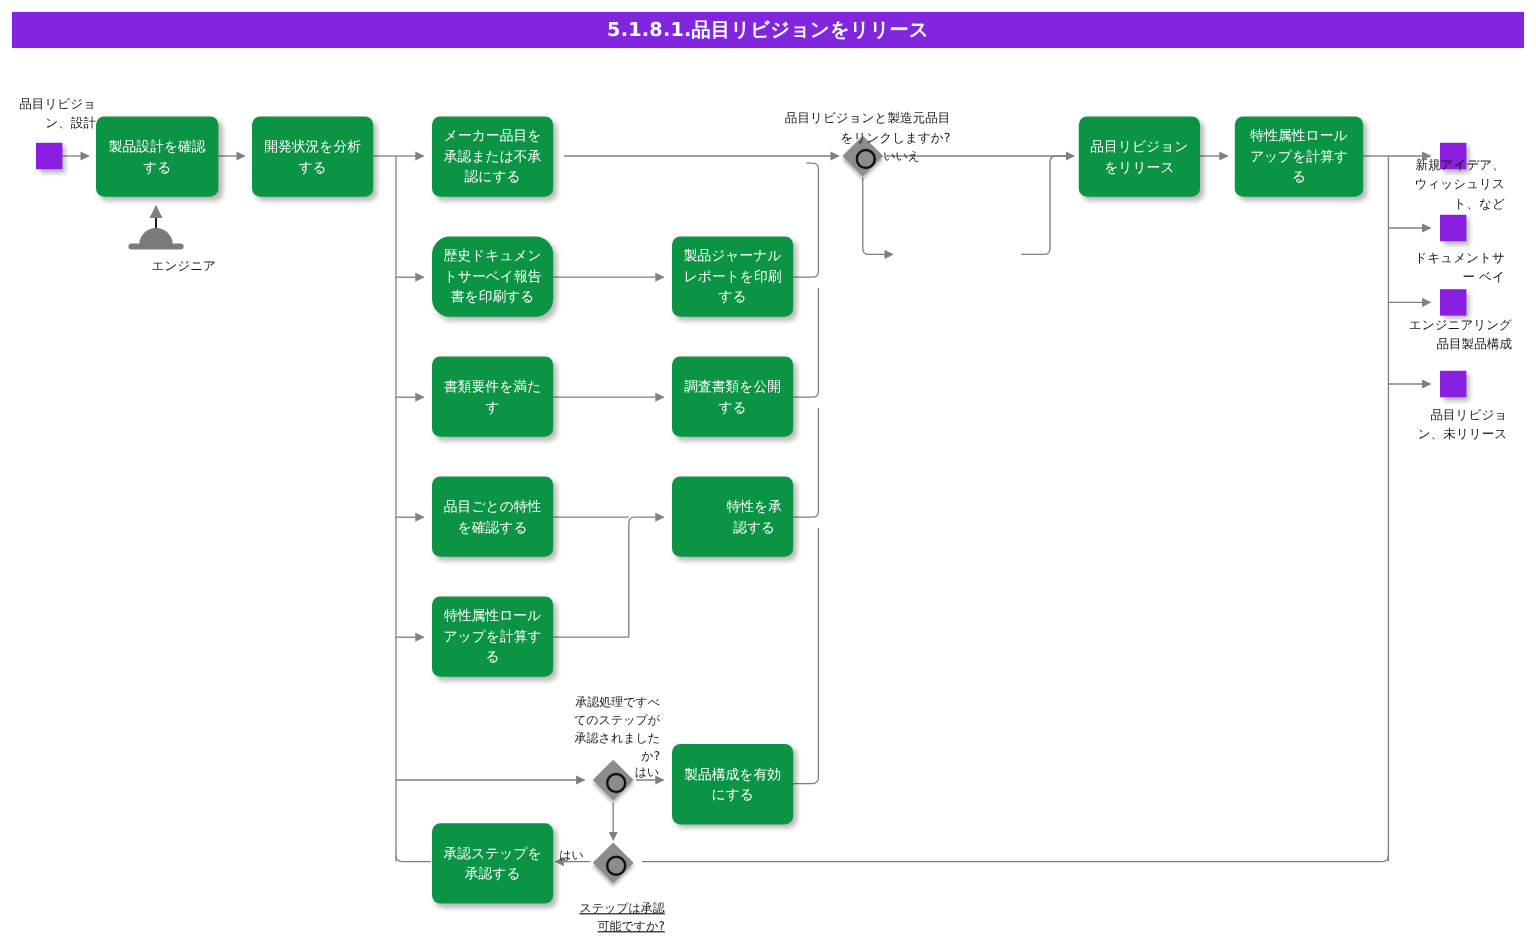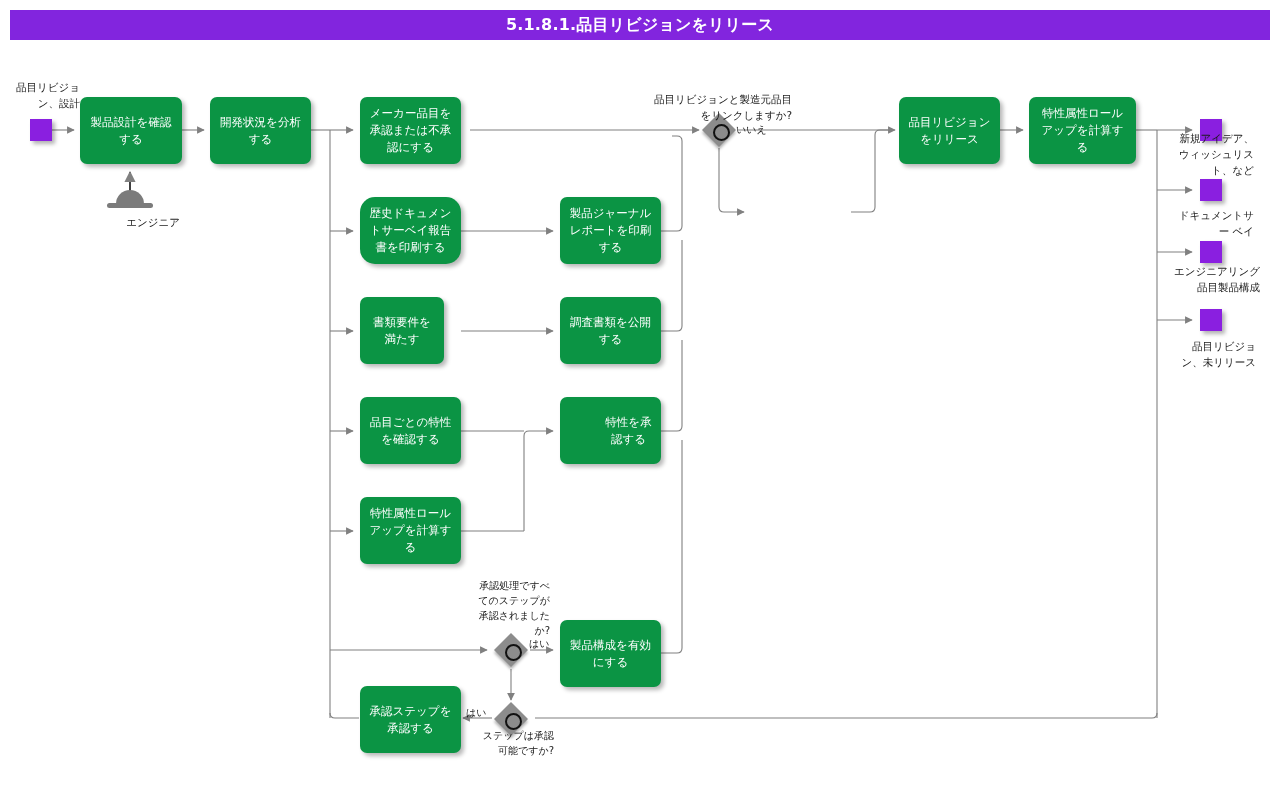--- a/index.html
+++ b/index.html
@@ -160,21 +160,21 @@
   </div>
 
   <div class="node proc" style="left:360px;top:97px;width:101px;height:67px;">
     <span>メーカー品目を承認または不承認にする</span>
   </div>
 
   <div class="node proc" style="left:360px;top:197px;width:101px;height:67px;border-radius:15px;">
     <span>歴史ドキュメントサーベイ報告書を印刷する</span>
   </div>
 
-  <div class="node proc" style="left:360px;top:297px;width:84px;height:67px;">
+  <div class="node proc" style="left:360px;top:297px;width:101px;height:67px;">
     <span>書類要件を満たす</span>
   </div>
 
   <div class="node proc" style="left:360px;top:397px;width:101px;height:67px;">
     <span>品目ごとの特性を確認する</span>
   </div>
 
   <div class="node proc" style="left:360px;top:497px;width:101px;height:67px;">
     <span>特性属性ロールアップを計算する</span>
   </div>
@@ -219,21 +219,21 @@
     <div class="d-shape"></div>
     <div class="d-ring"></div>
   </div>
   <div class="caption small" style="left:474px;top:578px;width:76px;">承認処理ですべ てのステップが 承認されました か?</div>
   <div class="edgelabel" style="left:529px;top:637px;">はい</div>
 
   <div class="diamond" style="left:494px;top:702px;">
     <div class="d-shape"></div>
     <div class="d-ring"></div>
   </div>
-  <div class="caption small" style="left:474px;top:728px;width:80px;">ステップは承認可能ですか?</div>
+  <div class="caption small" style="left:474px;top:750px;width:80px;text-decoration:underline;">ステップは承認可能ですか?</div>
   <div class="edgelabel" style="left:466px;top:706px;">はい</div>
 
   <div class="node term" style="left:1200px;top:119px;"></div>
   <div class="caption" style="left:1178px;top:131px;width:76px;">新規アイデア、ウィッシュリスト、など</div>
 
   <div class="node term" style="left:1200px;top:179px;"></div>
   <div class="caption" style="left:1178px;top:208px;width:76px;">ドキュメントサー ベイ</div>
 
   <div class="node term" style="left:1200px;top:241px;"></div>
   <div class="caption" style="left:1172px;top:264px;width:88px;">エンジニアリング品目製品構成</div>

